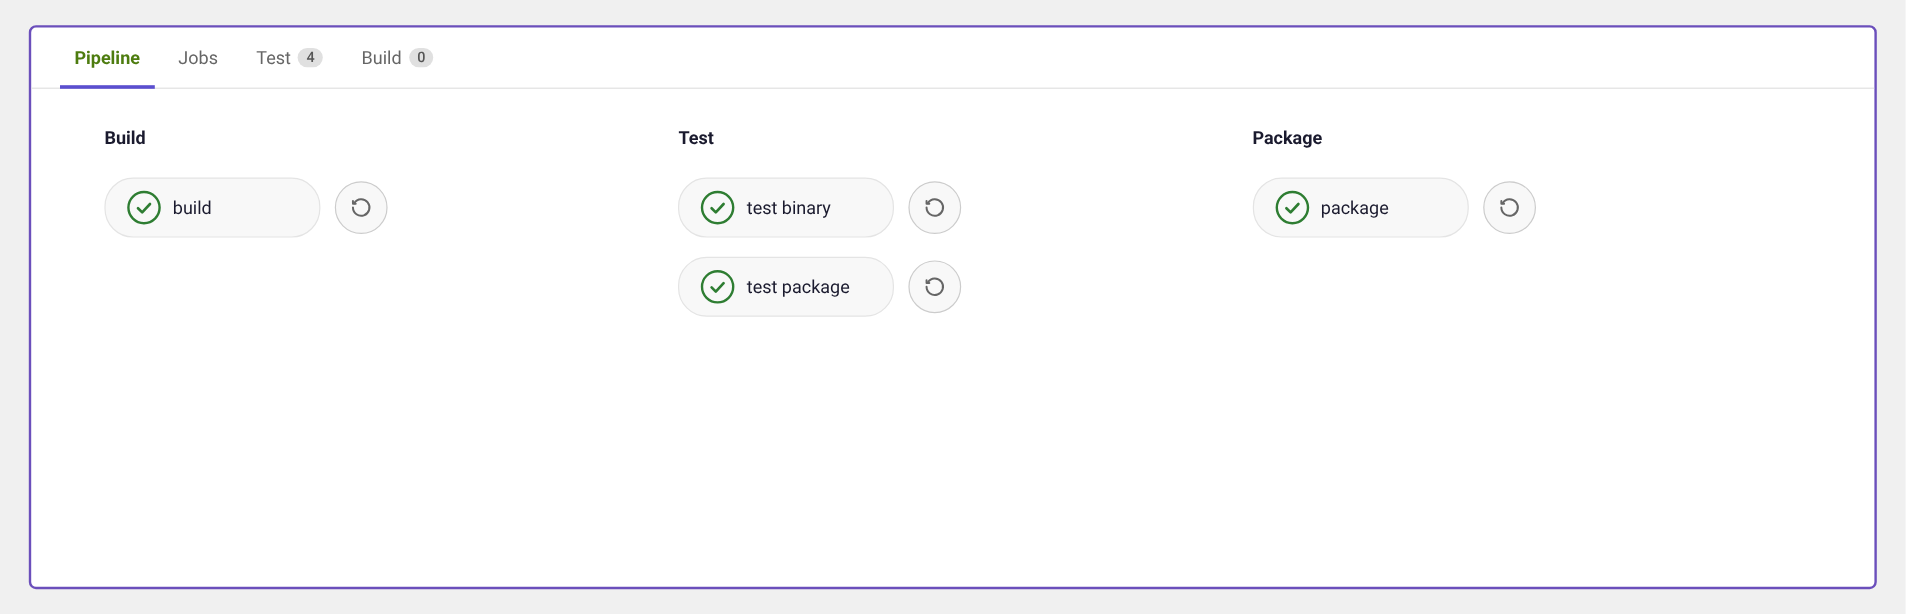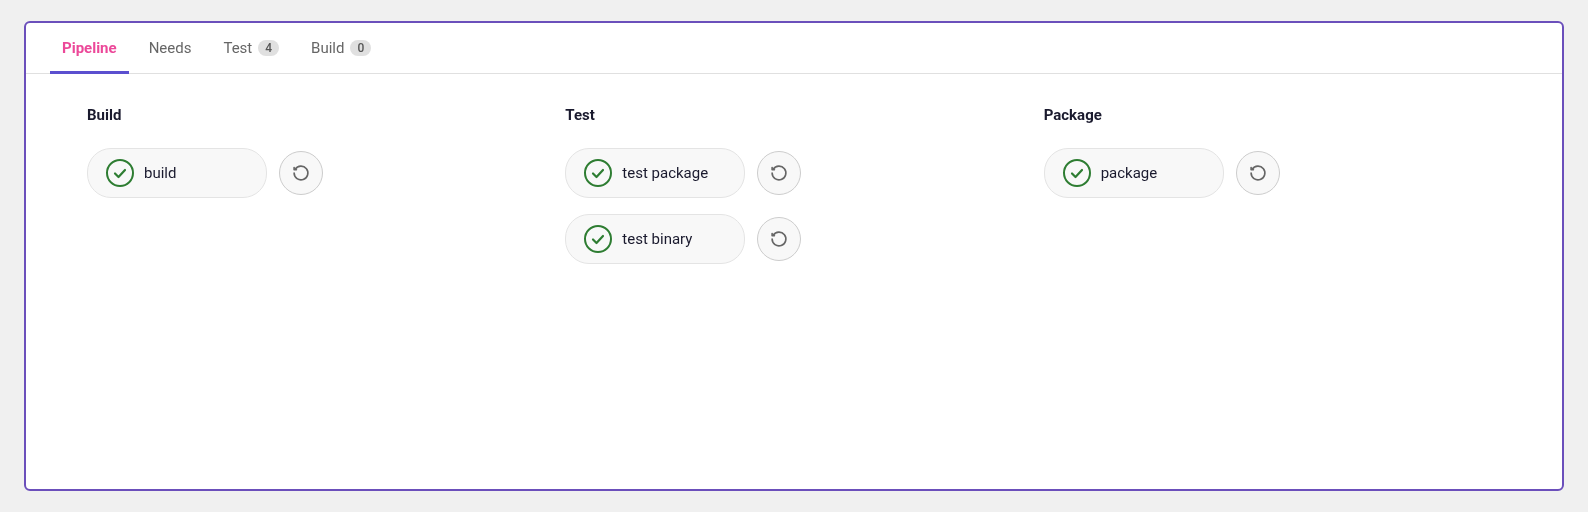--- a/index.html
+++ b/index.html
@@ -31,21 +31,21 @@
       align-items: center;
       gap: 6px;
       padding: 16px 12px 14px;
       font-size: 15px;
       cursor: pointer;
       color: #666;
       border-bottom: 3px solid transparent;
       margin-bottom: -1px;
     }
     .tab.active {
-      color: #ec4899;
+      color: #4d7c0f;
       font-weight: 700;
       border-bottom: 3px solid #5b4fcf;
     }
     .tab-badge {
       background: #e0e0e0;
       color: #555;
       border-radius: 10px;
       font-size: 12px;
       padding: 1px 7px;
       font-weight: 500;
@@ -120,21 +120,21 @@
   </style>
 </head>
 <body>
 
 <div class="window">
   <div class="tabs">
     <div class="tab active">
       <span>Pipeline</span>
     </div>
     <div class="tab">
-      <span>Needs</span>
+      <span>Jobs</span>
     </div>
     <div class="tab">
       <span>Test</span>
       <span class="tab-badge">4</span>
     </div>
     <div class="tab">
       <span>Build</span>
       <span class="tab-badge">0</span>
     </div>
   </div>
@@ -163,37 +163,37 @@
 
     <div class="stage">
       <div class="stage-title">Test</div>
       <div class="job-row">
         <div class="job-card">
           <div class="check-icon">
             <svg viewBox="0 0 16 16" fill="none" xmlns="http://www.w3.org/2000/svg">
               <path d="M3 8.5L6.5 12L13 5" stroke="#2e7d32" stroke-width="2.2" stroke-linecap="round" stroke-linejoin="round"></path>
             </svg>
           </div>
+          <span>test binary</span>
+        </div>
+        <button class="retry-btn" title="Retry">
+          <svg viewBox="0 0 24 24" fill="none" xmlns="http://www.w3.org/2000/svg">
+            <path d="M4.5 12a7.5 7.5 0 1 0 1.2-4.1" stroke="#666" stroke-width="1.8" stroke-linecap="round"></path>
+            <path d="M4.5 6v2.5H7" stroke="#666" stroke-width="1.8" stroke-linecap="round" stroke-linejoin="round"></path>
+          </svg>
+        </button>
+      </div>
+      <div class="job-row">
+        <div class="job-card">
+          <div class="check-icon">
+            <svg viewBox="0 0 16 16" fill="none" xmlns="http://www.w3.org/2000/svg">
+              <path d="M3 8.5L6.5 12L13 5" stroke="#2e7d32" stroke-width="2.2" stroke-linecap="round" stroke-linejoin="round"></path>
+            </svg>
+          </div>
           <span>test package</span>
-        </div>
-        <button class="retry-btn" title="Retry">
-          <svg viewBox="0 0 24 24" fill="none" xmlns="http://www.w3.org/2000/svg">
-            <path d="M4.5 12a7.5 7.5 0 1 0 1.2-4.1" stroke="#666" stroke-width="1.8" stroke-linecap="round"></path>
-            <path d="M4.5 6v2.5H7" stroke="#666" stroke-width="1.8" stroke-linecap="round" stroke-linejoin="round"></path>
-          </svg>
-        </button>
-      </div>
-      <div class="job-row">
-        <div class="job-card">
-          <div class="check-icon">
-            <svg viewBox="0 0 16 16" fill="none" xmlns="http://www.w3.org/2000/svg">
-              <path d="M3 8.5L6.5 12L13 5" stroke="#2e7d32" stroke-width="2.2" stroke-linecap="round" stroke-linejoin="round"></path>
-            </svg>
-          </div>
-          <span>test binary</span>
         </div>
         <button class="retry-btn" title="Retry">
           <svg viewBox="0 0 24 24" fill="none" xmlns="http://www.w3.org/2000/svg">
             <path d="M4.5 12a7.5 7.5 0 1 0 1.2-4.1" stroke="#666" stroke-width="1.8" stroke-linecap="round"></path>
             <path d="M4.5 6v2.5H7" stroke="#666" stroke-width="1.8" stroke-linecap="round" stroke-linejoin="round"></path>
           </svg>
         </button>
       </div>
     </div>
 

